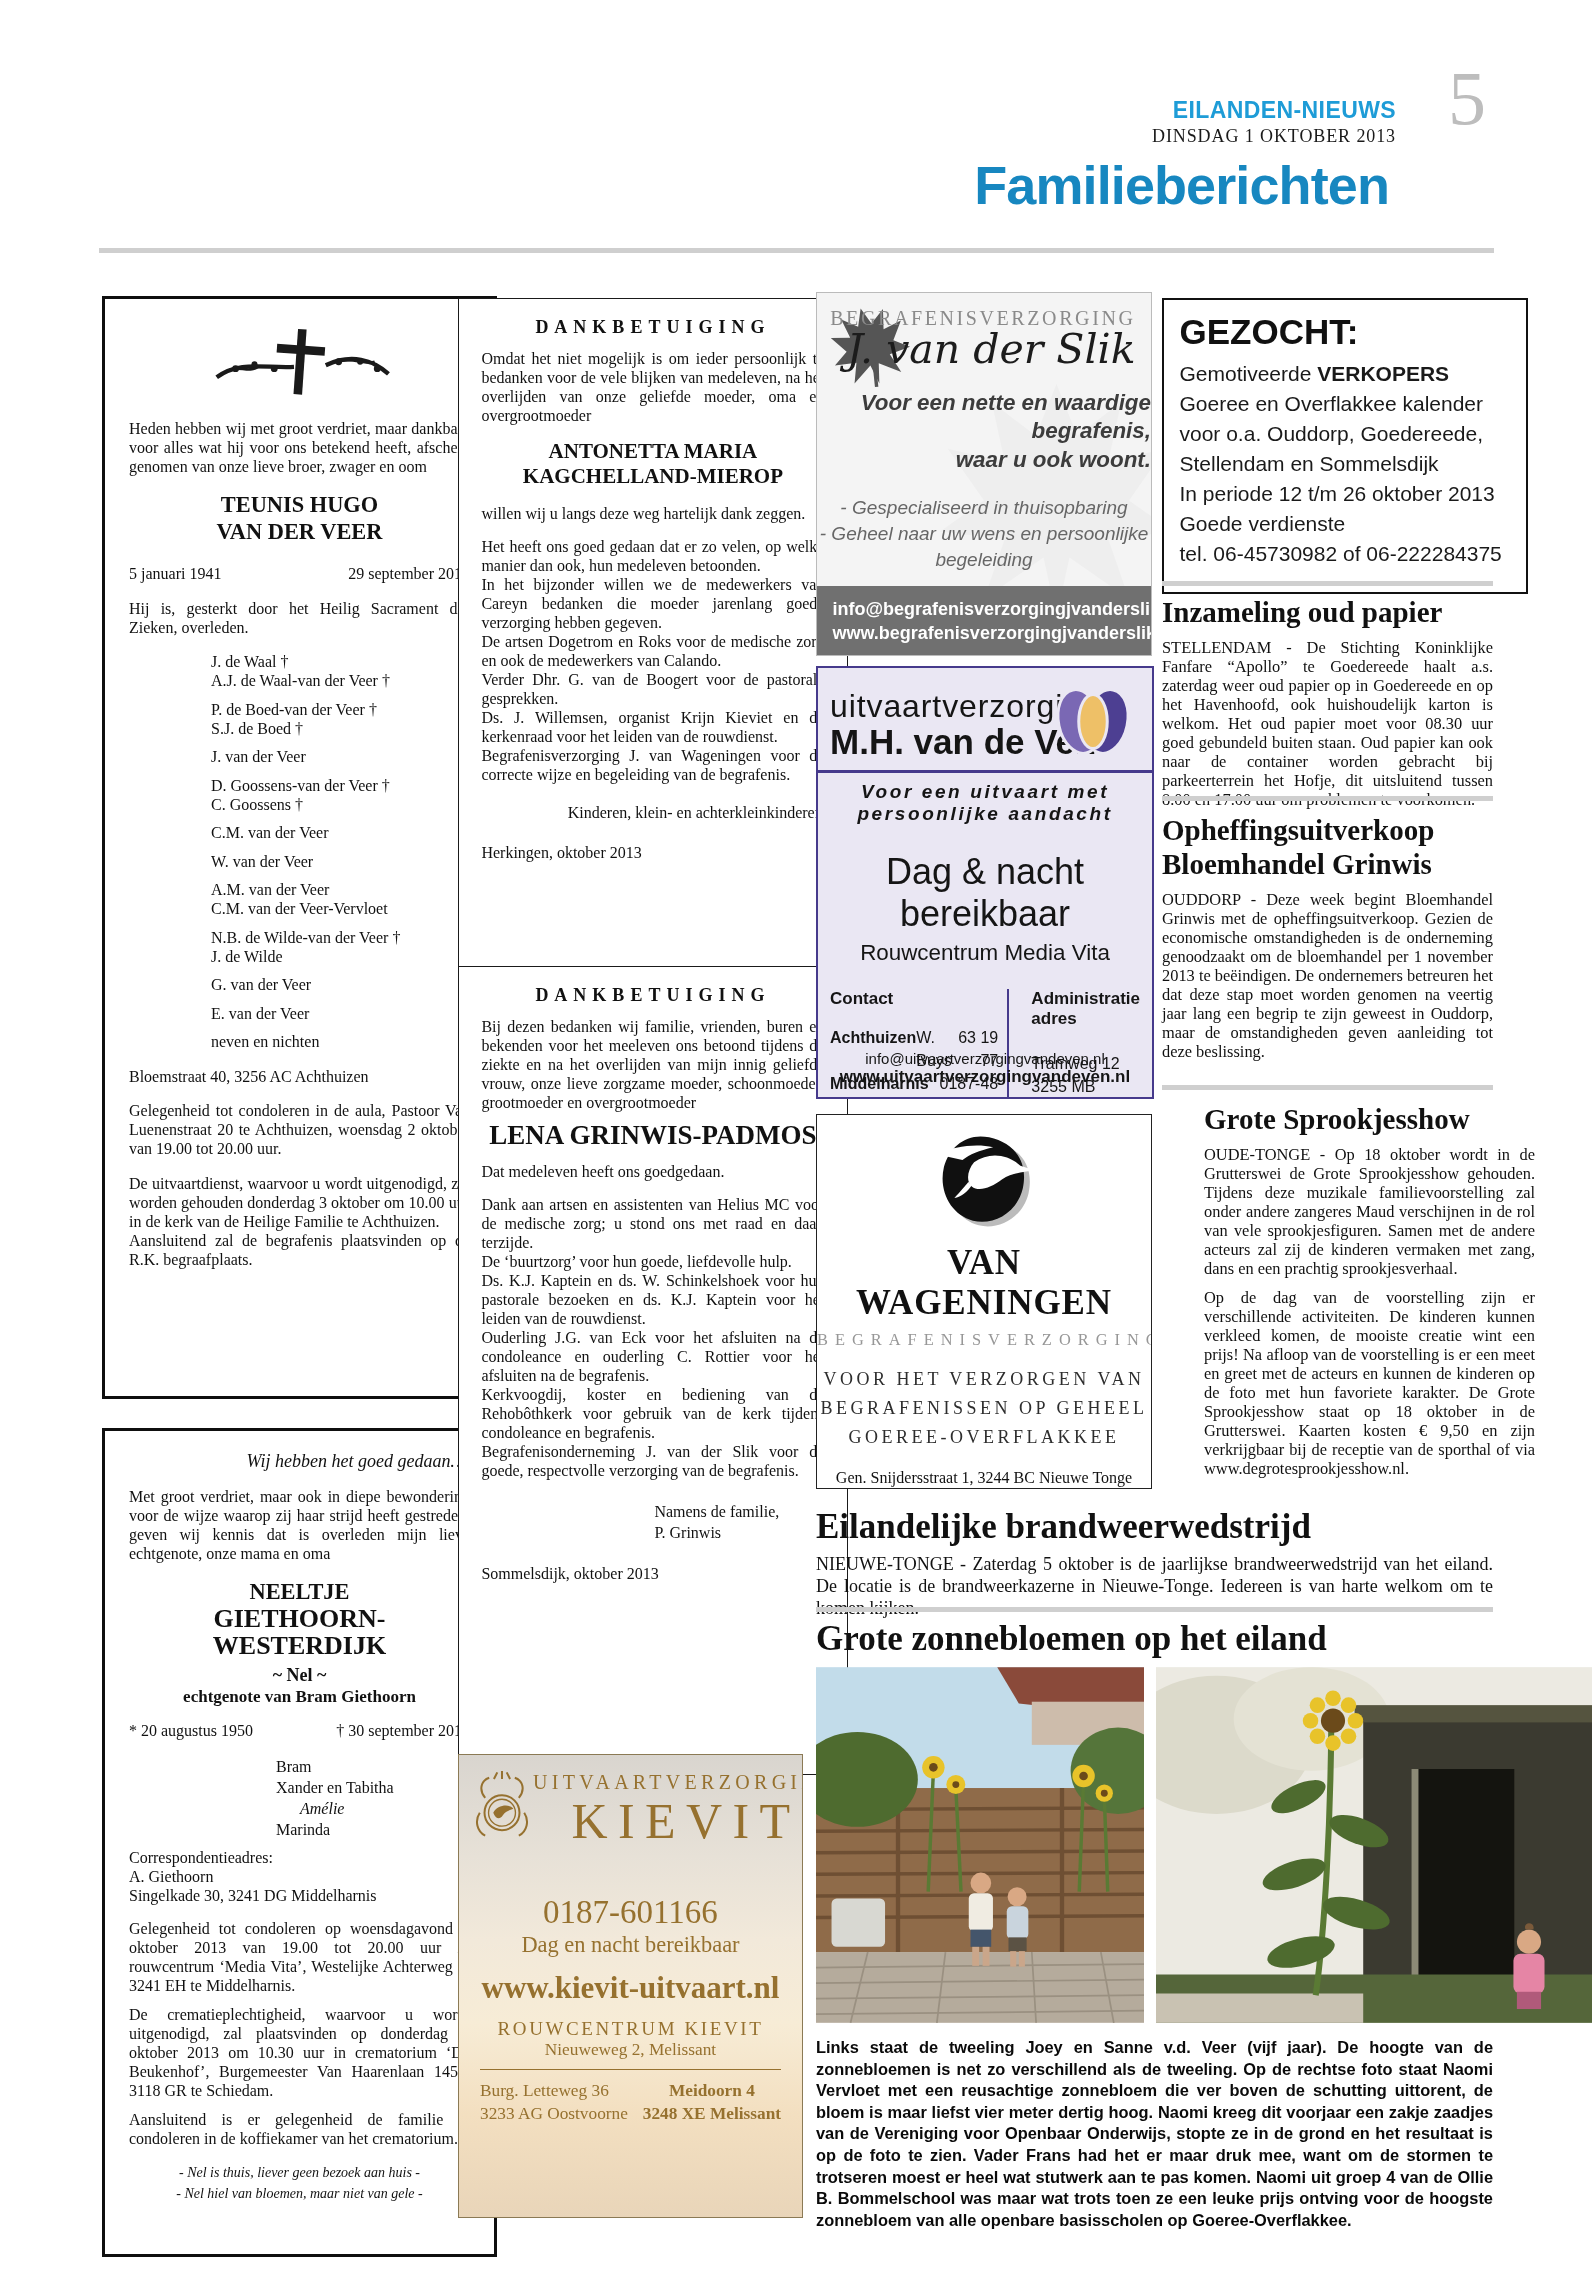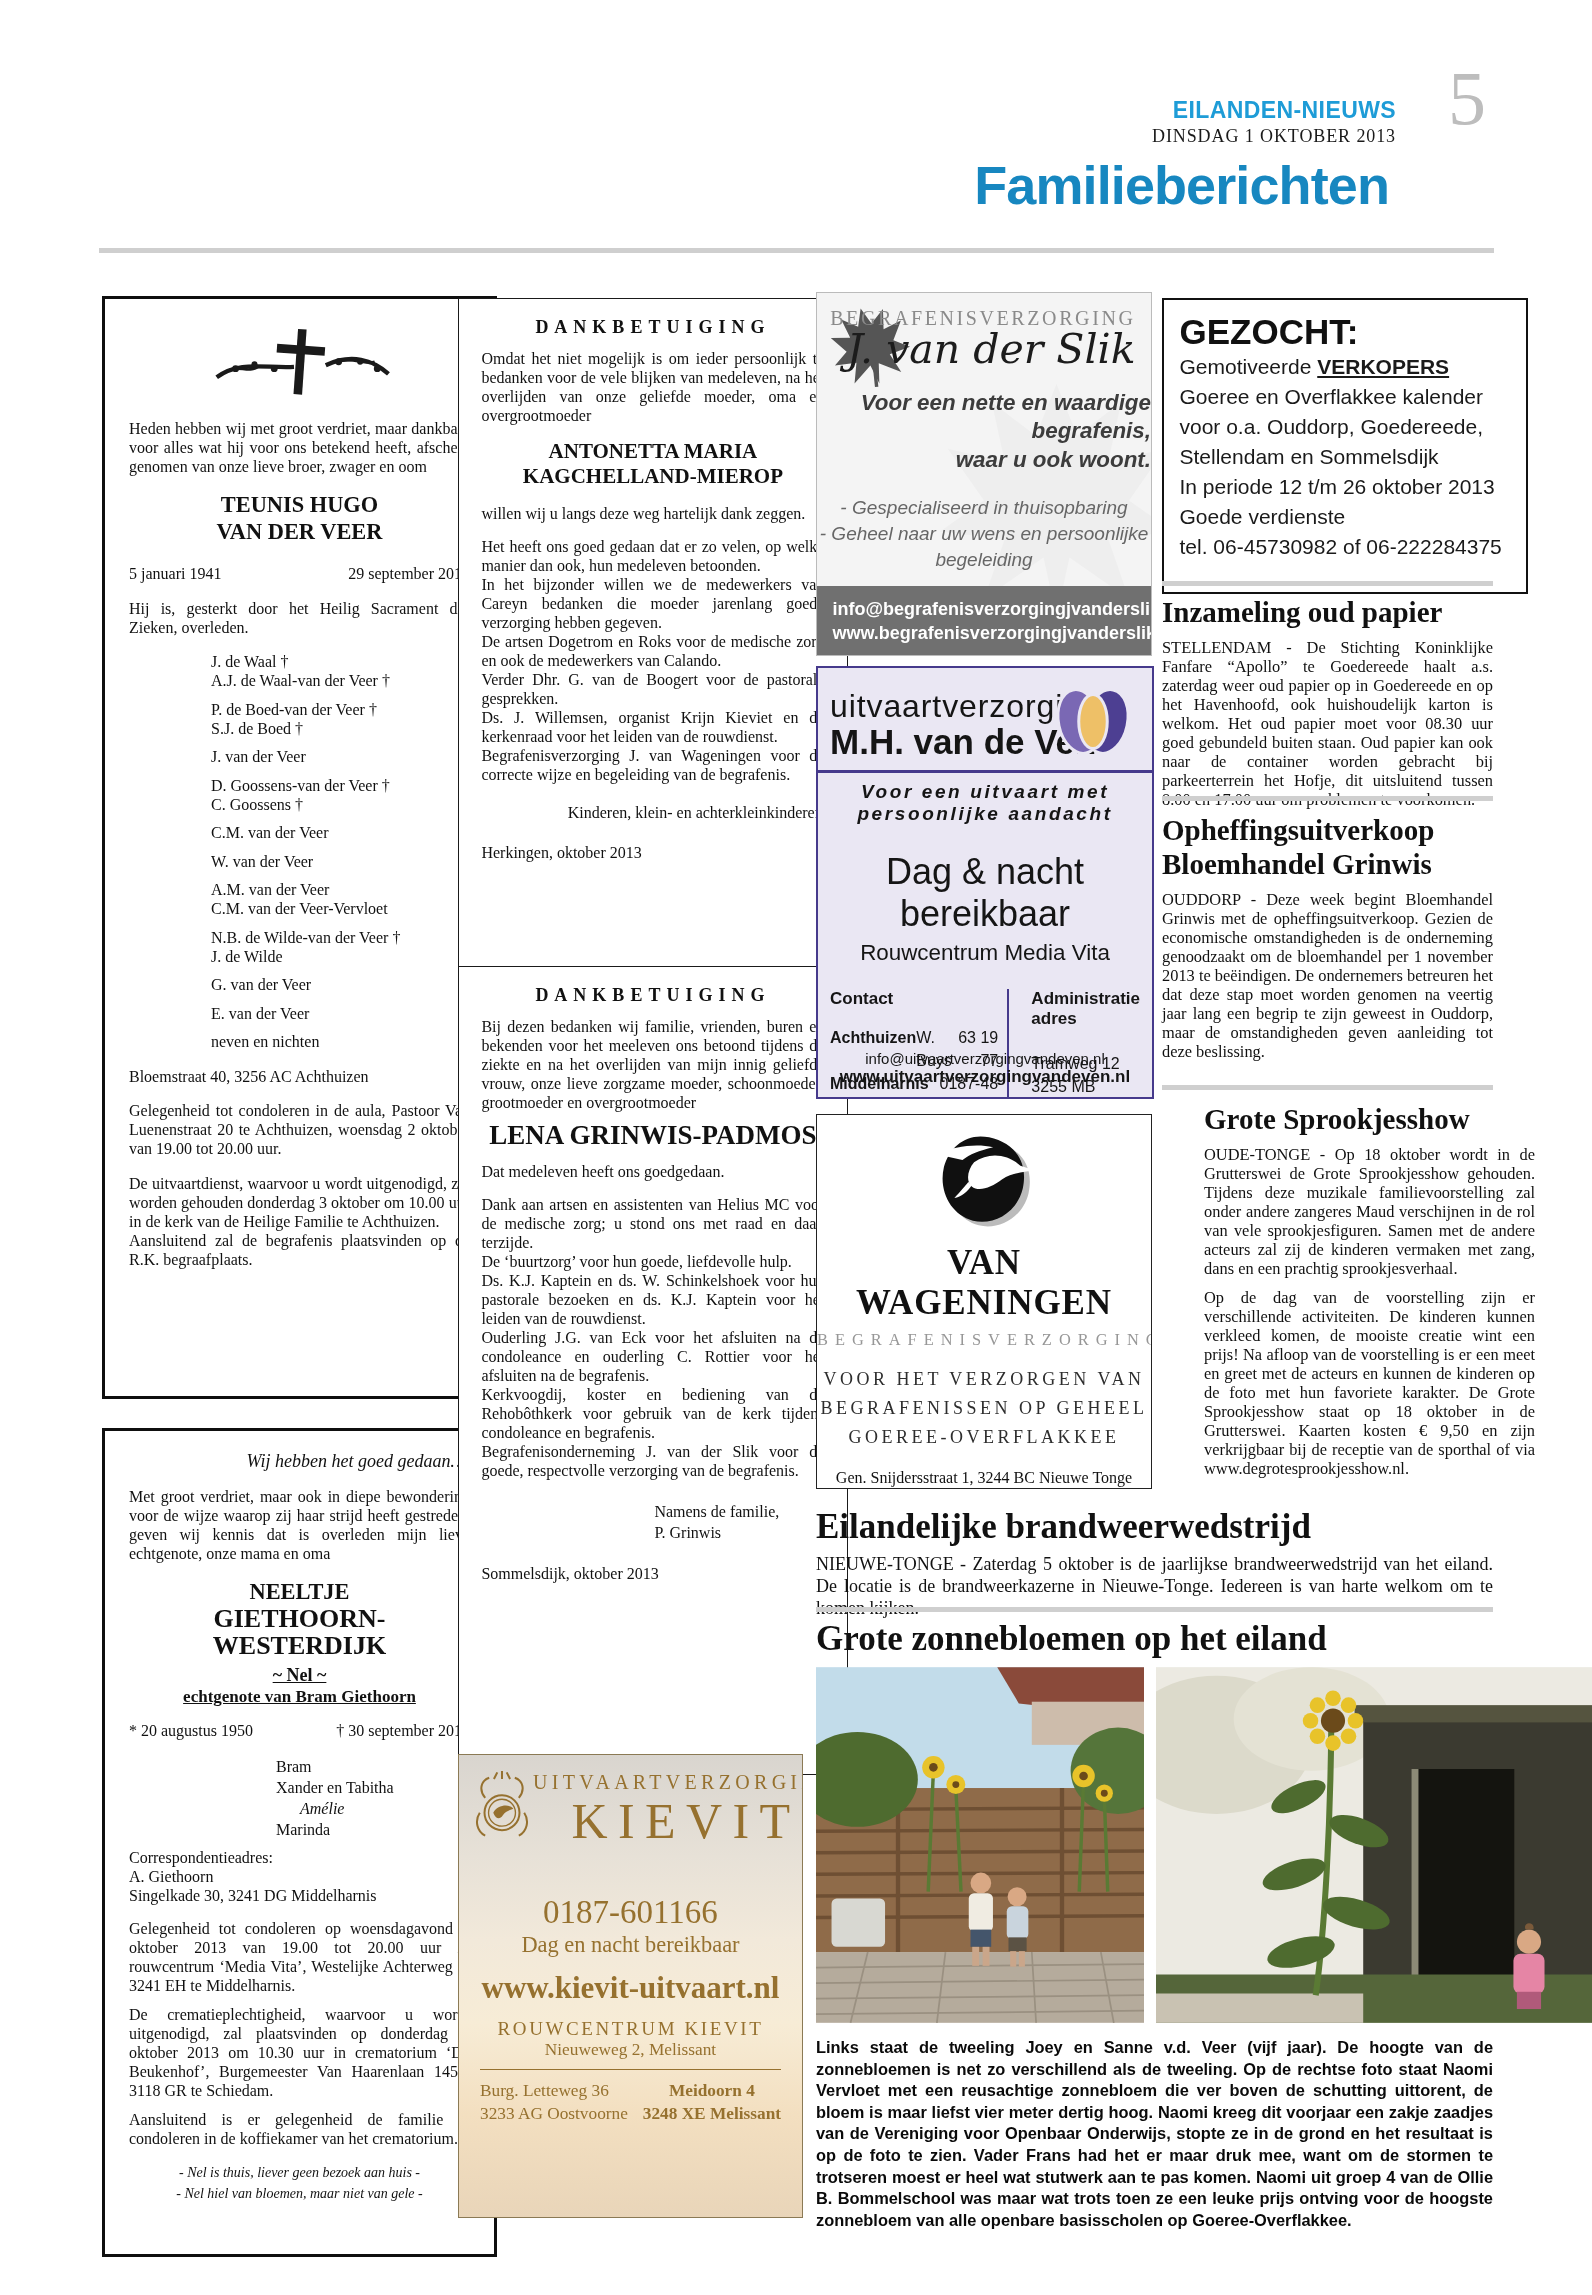--- a/index.html
+++ b/index.html
@@ -1,20 +1,20 @@
 <!DOCTYPE html>
 <html style="font-size:14px"><head>
 <meta charset="utf-8">
 <style>
   html,body{margin:0;padding:0;background:#fff;}
   .page{position:relative;width:1592px;height:2295px;background:#fff;overflow:hidden;
         font-family:"Liberation Serif",serif;color:#111;}
   .just{text-align:justify;}
   .ctr{text-align:center;}
-  .b{font-weight:bold;text-decoration:underline;}
+  .b{font-weight:bold;}
   .i{font-style:italic;}
 
   
   .logo{position:absolute;top:97px;right:196px;font-family:"Liberation Sans",sans-serif;
         font-weight:bold;font-size:23px;letter-spacing:0.4px;color:#1e9cd7;}
   .edate{position:absolute;top:126px;right:196px;font-size:18px;letter-spacing:0.9px;color:#1a1a1a;}
   .pageno{position:absolute;top:55px;left:1448px;font-size:76px;color:#bdbdbd;}
   .section-title{position:absolute;top:154px;right:203px;font-family:"Liberation Sans",sans-serif;
         font-weight:bold;font-size:54px;letter-spacing:-0.9px;color:#1787c0;}
   .rule{position:absolute;background:#cfcfcf;}
@@ -87,21 +87,21 @@
   
   .wag{position:absolute;background:#fff;border:1.7px solid #222;text-align:center;overflow:hidden;}
   .wag-brand{font-weight:bold;font-size:35px;letter-spacing:0.9px;margin-top:5.2px;}
   .wag-cat{color:#979797;font-size:16.4px;letter-spacing:7px;margin-top:7px;}
   .wag-slogan{font-size:18px;letter-spacing:3.5px;line-height:29px;color:#2e2e2e;margin-top:15.5px;}
   .wag-addr{font-size:16px;line-height:23px;margin-top:14px;}
 
   
   .gez{position:absolute;background:#fff;border:2.6px solid #111;padding:12px 15.5px;
        font-family:"Liberation Sans",sans-serif;overflow:hidden;}
-  .gez-title{font-weight:bold;font-size:35px;margin-bottom:0;}
+  .gez-title{font-weight:bold;font-size:35px;margin-bottom:7px;}
   .gez-line{font-size:21px;line-height:30px;color:#1a1a1a;}
 
   
   .art{position:absolute;}
   .art h2{font-size:29px;line-height:34px;margin:0 0 8.6px 0;font-weight:bold;}
   .art .body{font-size:16.4px;line-height:19px;text-align:justify;}
   .art .body + .body{margin-top:10.4px;}
   .h-big h2{font-size:35px;}
   .caption{position:absolute;font-family:"Liberation Sans",sans-serif;font-weight:bold;
         font-size:16.4px;line-height:21.6px;text-align:justify;color:#0a0a0a;}

